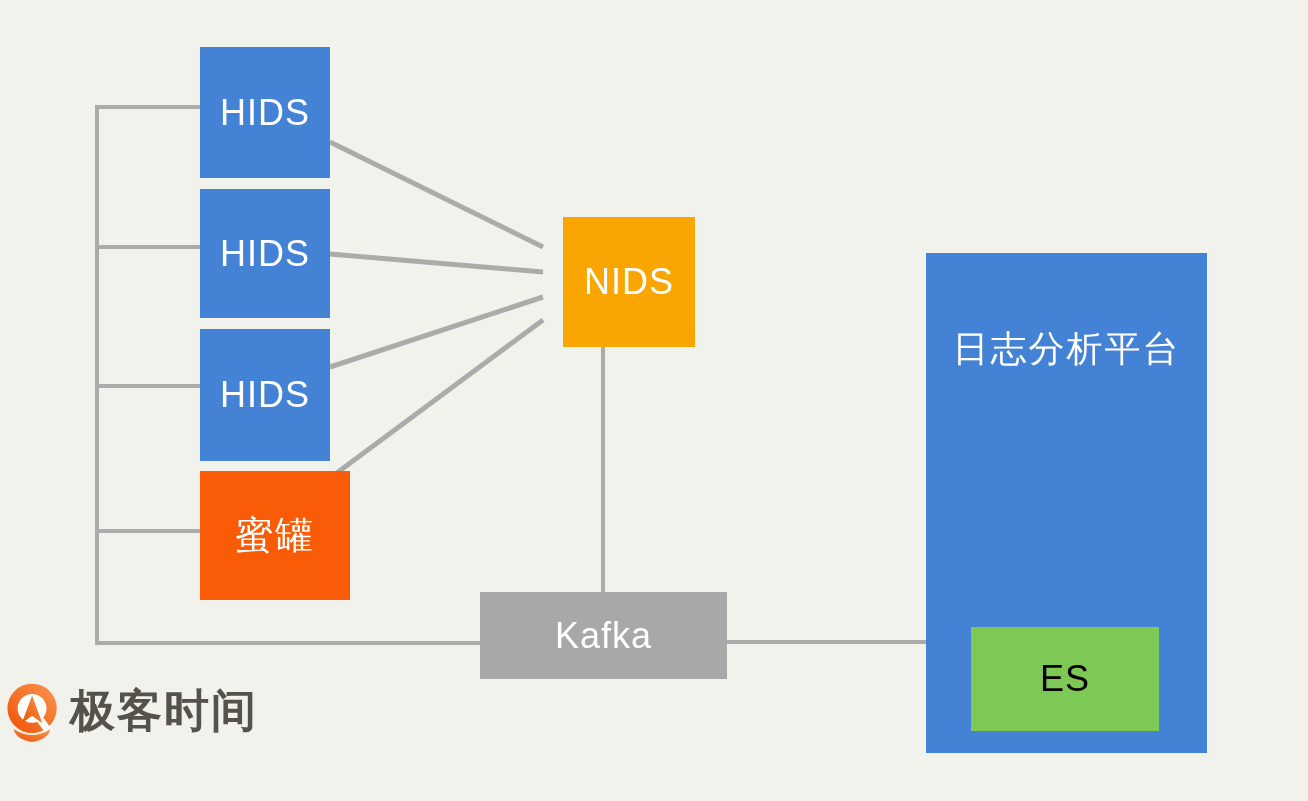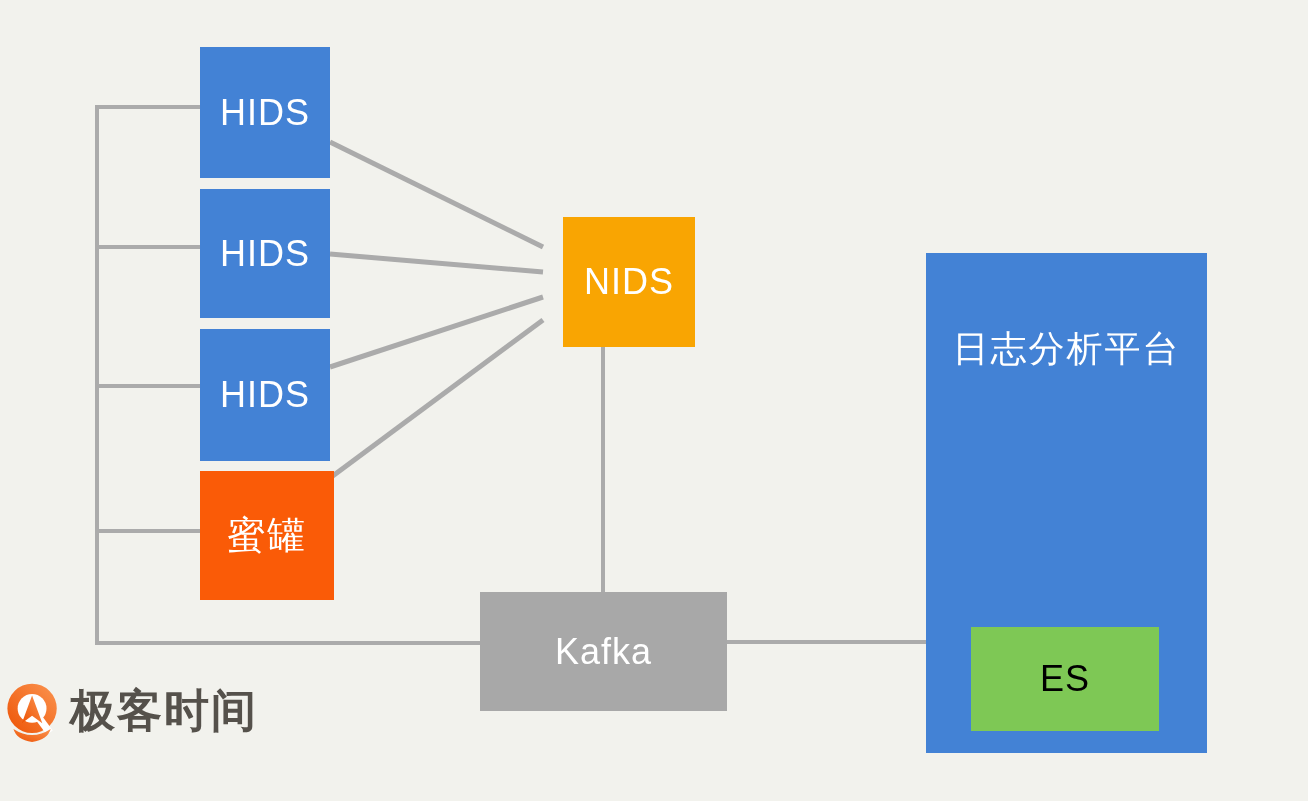--- a/index.html
+++ b/index.html
@@ -26,23 +26,23 @@
     justify-content: center;
     color: #FFFFFF;
     font-size: 36px;
     letter-spacing: 1px;
     user-select: none;
     text-align: center;
   }
   .node-hids-1 { left: 200px; top: 47px;  width: 130px; height: 131px; background: #4382D5; }
   .node-hids-2 { left: 200px; top: 189px; width: 130px; height: 129px; background: #4382D5; }
   .node-hids-3 { left: 200px; top: 329px; width: 130px; height: 132px; background: #4382D5; }
-  .node-honeypot { left: 200px; top: 471px; width: 134px; height: 129px; background: #FA5B07; font-size: 38px; letter-spacing: 2px; }
+  .node-honeypot { left: 200px; top: 471px; width: 150px; height: 129px; background: #FA5B07; font-size: 38px; letter-spacing: 2px; }
   .node-nids { left: 543px; top: 217px; width: 132px; height: 130px; background: #F9A502; margin-left: 20px; }
-  .node-kafka { left: 480px; top: 592px; width: 247px; height: 119px; background: #A8A8A8; }
+  .node-kafka { left: 480px; top: 592px; width: 247px; height: 87px; background: #A8A8A8; }
   .node-platform {
     left: 926px; top: 217px; width: 281px; height: 500px;
     background: #4382D5;
     align-items: flex-start;
     padding-top: 72px;
     box-sizing: border-box;
     letter-spacing: 2px;
     margin-top: 36px;
   }
   .node-es {

